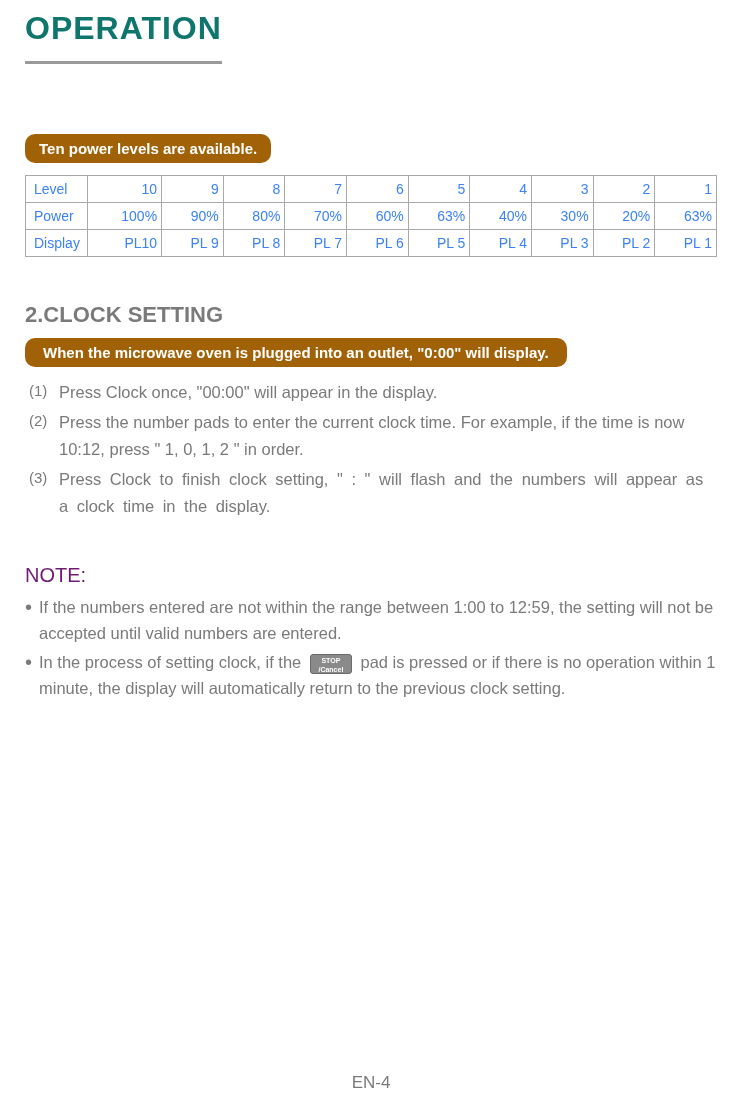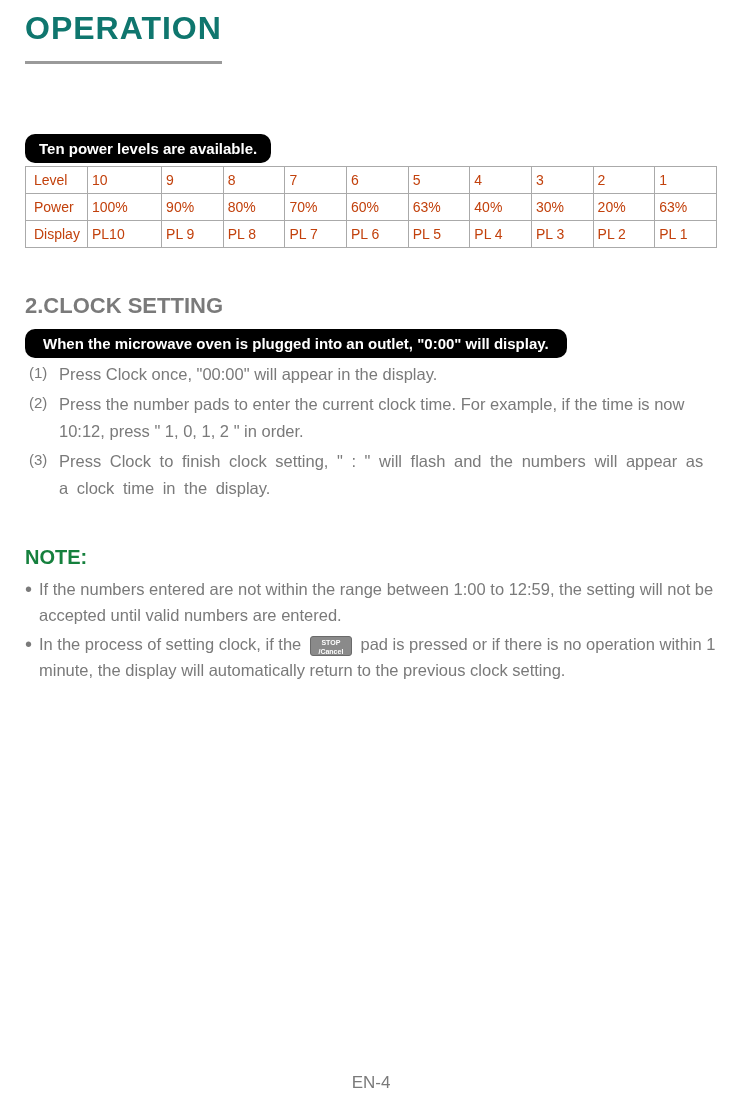--- a/index.html
+++ b/index.html
@@ -30,47 +30,47 @@
       margin-bottom: 45px;
     }
     .section-title {
       font-size: 22px;
       font-weight: bold;
       color: #7a7a7a;
       margin-bottom: 10px;
     }
     .pill {
       display: inline-block;
-      background: #000000;
+      background: #a16207;
       color: #ffffff;
       font-size: 15px;
       font-weight: bold;
       padding: 6px 14px;
       border-radius: 10px;
-      margin-bottom: 3px;
+      margin-bottom: 12px;
     }
     .pill-wide {
       padding: 6px 18px;
     }
     .body-text {
       font-size: 17px;
       color: #7a7a7a;
       line-height: 1.5;
       margin-bottom: 20px;
     }
     .power-table {
       border-collapse: collapse;
       width: 100%;
       font-size: 14px;
-      color: #c2410c;
+      color: #3b82f6;
     }
     .power-table td {
       border: 1px solid #aaaaaa;
       padding: 5px 4px;
-      text-align: left;
+      text-align: right;
       white-space: nowrap;
     }
     .power-table td:first-child {
       text-align: left;
       padding-left: 8px;
       width: 62px;
     }
     .ol-steps {
       font-size: 16.5px;
       color: #7a7a7a;
@@ -83,22 +83,22 @@
     }
     .ol-steps .num {
       flex: 0 0 30px;
       font-size: 15px;
     }
     .ol-steps .txt {
       flex: 1;
     }
     .note-title {
       font-size: 20px;
-      font-weight: bold;
-      color: #15803d;
+      font-weight: normal;
+      color: #701a75;
       margin-top: 45px;
       margin-bottom: 8px;
     }
     .note-item {
       display: flex;
       font-size: 16.5px;
       color: #7a7a7a;
       line-height: 1.55;
       margin-bottom: 4px;
     }

